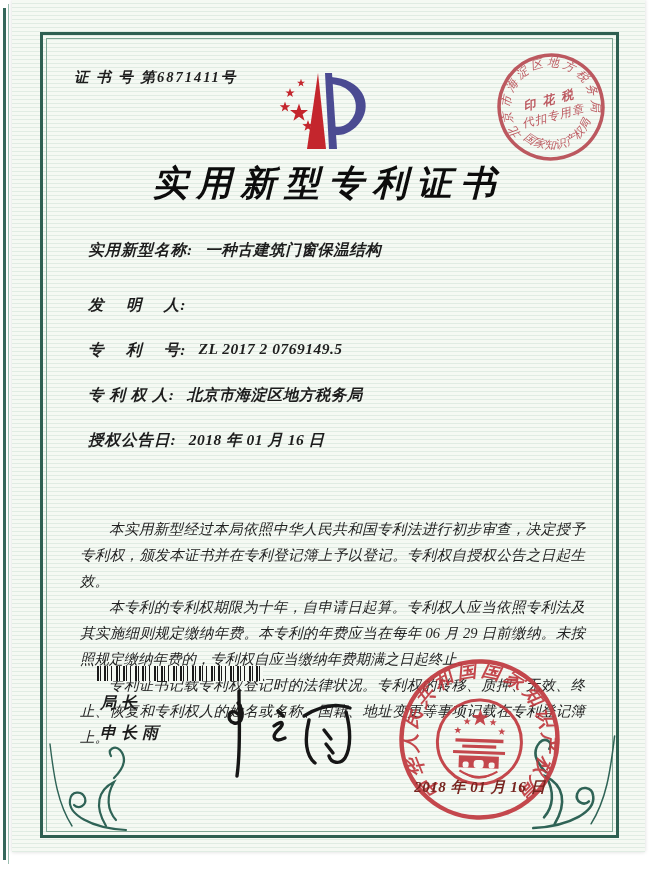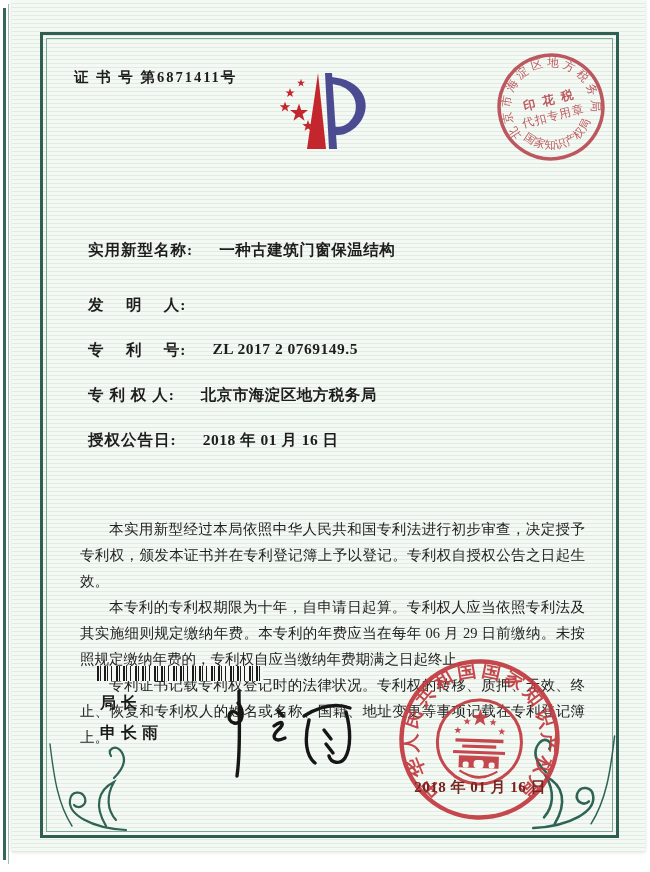--- a/index.html
+++ b/index.html
@@ -2,31 +2,31 @@
 <html><head>
 <meta charset="utf-8">
 <style>
   html,body{margin:0;padding:0;background:#ffffff;}
   .photo{position:relative;width:650px;height:872px;background:#ffffff;overflow:hidden;
          font-family:"Liberation Serif","DejaVu Serif",serif;color:#1d1d1d;}
   .spine{position:absolute;left:3px;top:8px;width:3px;height:852px;background:#35685c;}
   .spine2{position:absolute;left:8px;top:4px;width:1px;height:860px;background:#9dbfb2;}
   .paper{position:absolute;left:12px;top:0;right:5px;bottom:20px;background:#f5f9f3;
          background-image:repeating-linear-gradient(0deg, rgba(148,189,169,.22) 0px, rgba(148,189,169,.22) 1px, transparent 1px, transparent 4px);
-         box-shadow:0 0 4px rgba(0,0,0,.15);}
+         box-shadow:0 0 4px rgba(0,0,0,.15);font-style:italic;}
   .frame-outer{position:absolute;left:28px;top:32px;right:26px;bottom:14px;border:3px solid #2e5f51;}
   .frame-inner{position:absolute;inset:3px;border:1px solid #7fa795;}
   .corner-ornament{position:absolute;}
   .cert-no{position:absolute;left:62px;top:68px;font-size:14.5px;letter-spacing:2px;white-space:pre;font-weight:600;}
   .logo{position:absolute;left:266px;top:66px;}
   .tax-stamp{position:absolute;left:478px;top:46px;transform:rotate(-14deg);opacity:.88;}
   .title{position:absolute;left:0;right:0;top:160px;margin:0;text-align:center;
          font-size:35px;font-weight:900;letter-spacing:9px;color:#0c0c0c;}
   .fields{position:absolute;left:76px;top:240px;right:60px;}
-  .field{display:flex;gap:26px;height:45px;align-items:flex-start;font-size:15.5px;font-weight:600;}
+  .field{display:flex;gap:12px;height:45px;align-items:flex-start;font-size:15.5px;font-weight:600;}
   .field:nth-child(1){margin-bottom:10px;}
   .flabel{white-space:pre;letter-spacing:1px;}
   .fvalue{letter-spacing:.5px;}
   .paras{position:absolute;left:68px;top:504px;width:505px;font-size:14.5px;line-height:26px;
          text-align:justify;color:#222;margin-top:12px;}
   .paras p{margin:0;text-indent:2em;}
   .barcode{position:absolute;left:85px;top:666px;width:166px;height:15px;
     background:repeating-linear-gradient(90deg,#1a1a1a 0 2px,#f5f9f3 2px 3px,#1a1a1a 3px 4px,#f5f9f3 4px 7px,#1a1a1a 7px 9px,#f5f9f3 9px 10px,#1a1a1a 10px 11px,#f5f9f3 11px 14px,#1a1a1a 14px 15px,#f5f9f3 15px 19px);}
   .sig-block{position:absolute;left:88px;top:688px;font-family:"Liberation Sans","DejaVu Sans",sans-serif;
              font-size:16px;font-weight:600;letter-spacing:5px;line-height:30px;color:#1a1a1a;}
@@ -99,20 +99,21 @@
       <text font-size="11.5" fill="#b5434c" letter-spacing="3.4">
         <textPath href="#taxTop">北京市海淀区地方税务局</textPath>
       </text>
       <text font-size="11" fill="#b5434c" letter-spacing="0.4">
         <textPath href="#taxBottom">国家知识产权局</textPath>
       </text>
       <text x="60" y="57" text-anchor="middle" font-size="12" font-weight="bold" fill="#b5434c" letter-spacing="2">印 花 税</text>
       <text x="60" y="73" text-anchor="middle" font-size="11.5" fill="#b5434c" letter-spacing="1">代扣专用章</text>
     </svg>
 
+    <h1 class="title">实用新型专利证书</h1>
 
     <div class="fields">
       <div class="field">
         <span class="flabel">实用新型名称:</span>
         <span class="fvalue">一种古建筑门窗保温结构</span>
       </div>
       <div class="field">
         <span class="flabel">发　 明　 人:</span>
       </div>
       <div class="field">

